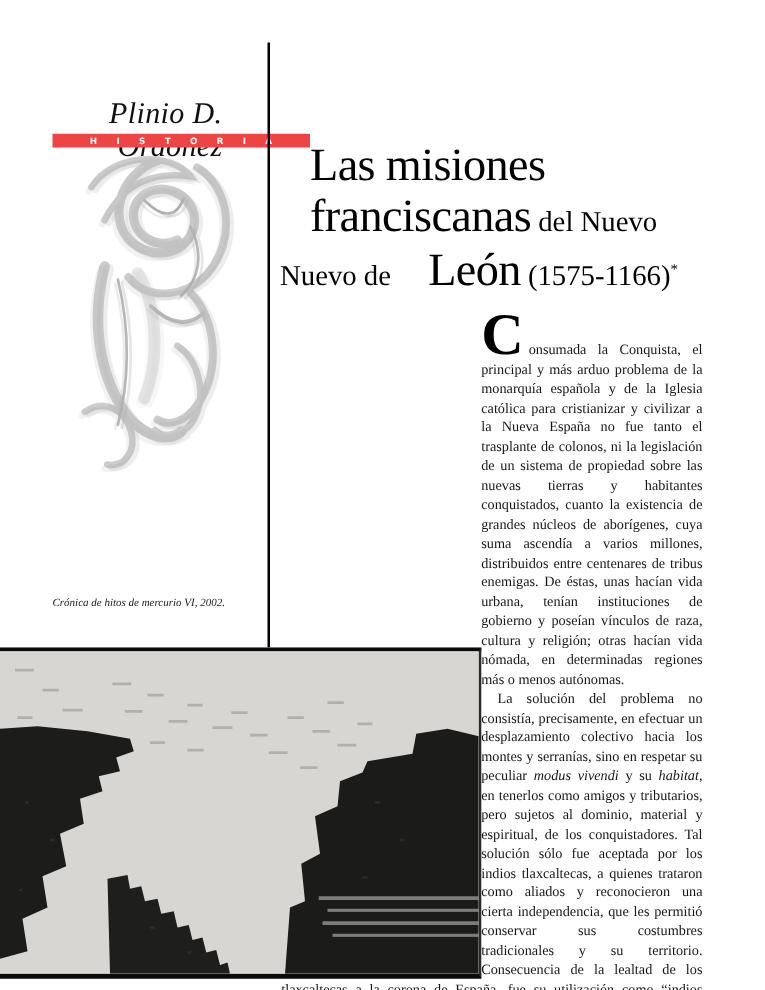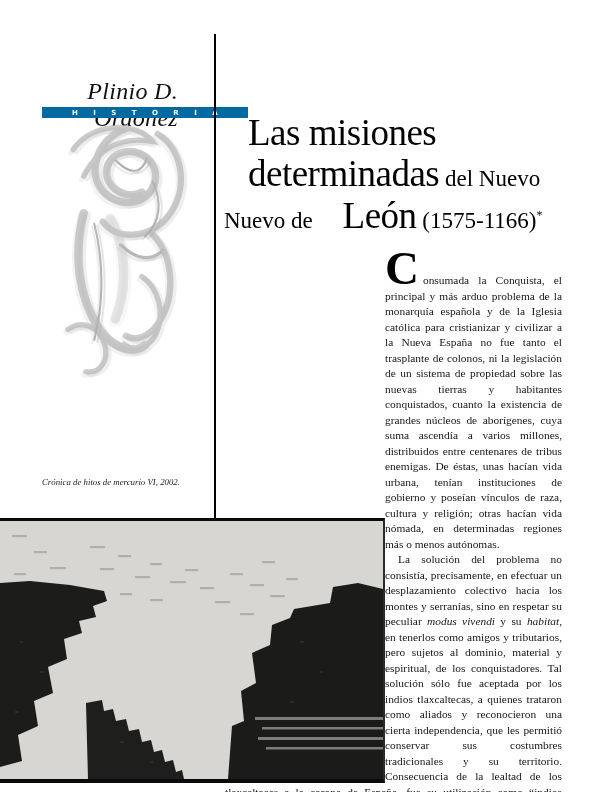--- a/index.html
+++ b/index.html
@@ -2,21 +2,21 @@
 <html lang="es"><head>
 <meta charset="utf-8">
 <style>
   html,body{margin:0;padding:0;background:#888;}
   .page{position:relative;width:612px;height:792px;background:#ffffff;
         font-family:"Liberation Serif", serif;overflow:hidden;margin:0 auto;}
 
   
   .author{position:absolute;left:18px;top:78px;width:160px;text-align:right;
           font-style:italic;font-size:24px;color:#101010;letter-spacing:.3px;}
-  .section-bar{position:absolute;left:42px;top:107px;width:206px;height:11px;background:#0369a1;
+  .section-bar{position:absolute;left:42px;top:107px;width:206px;height:11px;background:#ef4444;
           color:#fff;font-family:"DejaVu Sans", sans-serif;font-size:7px;font-weight:bold;
           letter-spacing:6.5px;text-align:center;line-height:12px;text-indent:6px;}
   .vrule{position:absolute;left:214px;top:34px;width:2px;height:484px;background:#000;}
 
   
   .title{position:absolute;left:224px;top:116px;width:350px;color:#000;}
   .title .tline{line-height:34px;white-space:nowrap;}
   .t-lg{font-size:37px;letter-spacing:-.5px;margin-left:24px;}
   .t-sm{font-size:23px;text-align:right;}
   .t-sup{font-size:12px;vertical-align:9px;}
@@ -64,21 +64,21 @@
         <path d="M95,60 C105,80 102,100 88,112" stroke="#8f8f8f" stroke-width="2"></path>
         <path d="M65,120 C80,135 95,135 105,125" stroke="#9a9a9a" stroke-width="3"></path>
       </g>
       <use href="#sc" transform="translate(3,2)" opacity="0.35"></use>
       <use href="#sc" transform="translate(-2,3)" opacity="0.25"></use>
     </svg>
   </div>
 
   <div class="title">
     <div class="tline"><span class="t-lg">Las misiones</span></div>
-    <div class="tline"><span class="t-lg">determinadas</span><span class="t-sm"> del Nuevo</span></div>
+    <div class="tline"><span class="t-lg">franciscanas</span><span class="t-sm"> del Nuevo</span></div>
     <div class="tline"><span class="t-sm">Nuevo de </span><span class="t-lg">León</span><span class="t-sm"> (1575-1166)</span><span class="t-sup">*</span></div>
   </div>
 
   <div class="body-text">
     <p><span class="wrap-spacer"></span><span class="initial">C</span><span>onsumada la Conquista, el principal y más arduo problema de la monarquía española y de la Iglesia católica para cristianizar y civilizar a la Nueva España no fue tanto el trasplante de colonos, ni la legislación de un sistema de propiedad sobre las nuevas tierras y habitantes conquistados, cuanto la existencia de grandes núcleos de aborígenes, cuya suma ascendía a varios millones, distribuidos entre centenares de tribus enemigas. De éstas, unas hacían vida urbana, tenían instituciones de gobierno y poseían vínculos de raza, cultura y religión; otras hacían vida nómada, en determinadas regiones más o menos autónomas.</span></p>
     <p class="indented"><span>La solución del problema no consistía, precisamente, en efectuar un desplazamiento colectivo hacia los montes y serranías, sino en respetar su peculiar </span><span class="it">modus vivendi</span><span> y su </span><span class="it">habitat</span><span>, en tenerlos como amigos y tributarios, pero sujetos al dominio, material y espiritual, de los conquistadores. Tal solución sólo fue aceptada por los indios tlaxcaltecas, a quienes trataron como aliados y reconocieron una cierta independencia, que les permitió conservar sus costumbres tradicionales y su territorio. Consecuencia de la lealtad de los tlaxcaltecas a la corona de España, fue su utilización como “indios madrineros”, es decir, como colonos auxiliadores en la región del Norte y donde fueron conducidos, en no pequeño número y en calidad de ejemplo aleccionador.</span></p>
 
   </div>
 
   <div class="caption">

